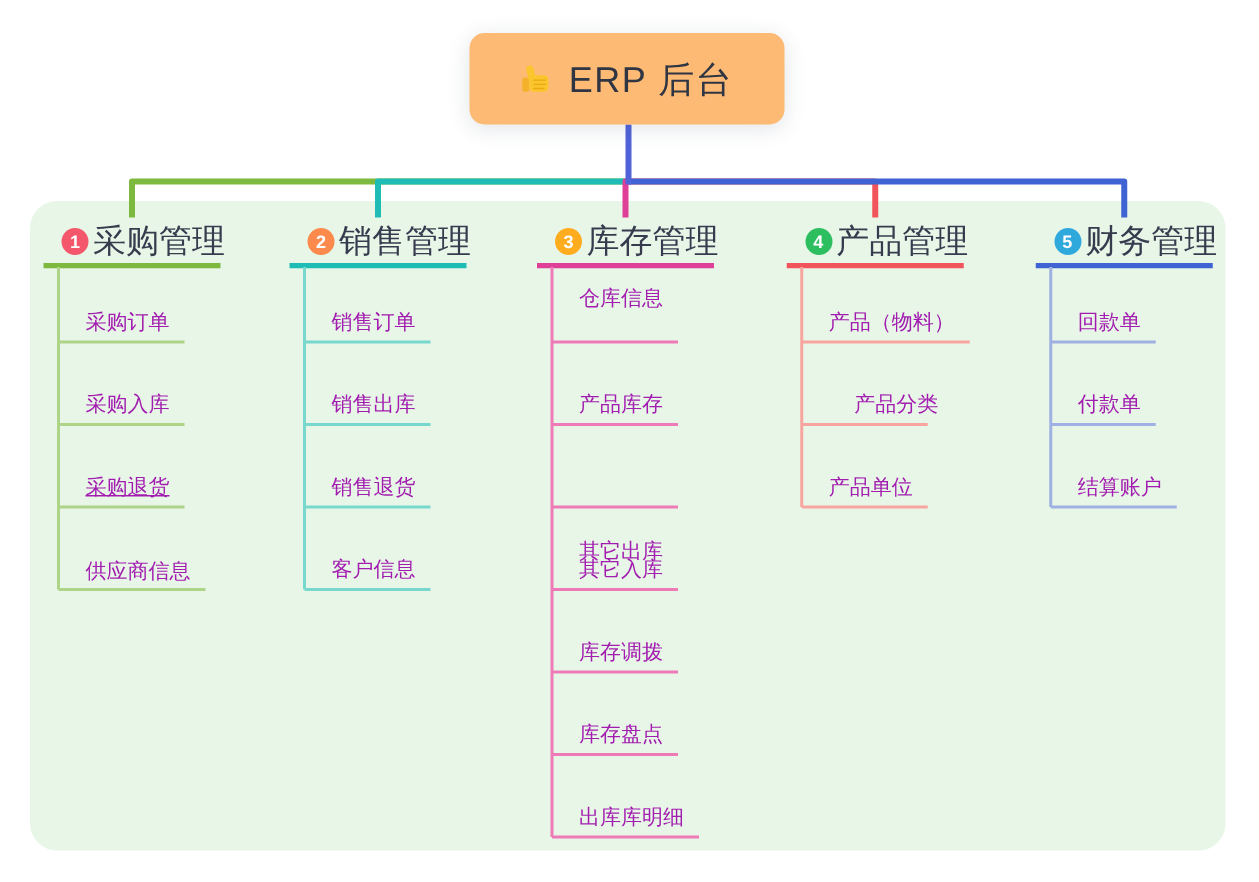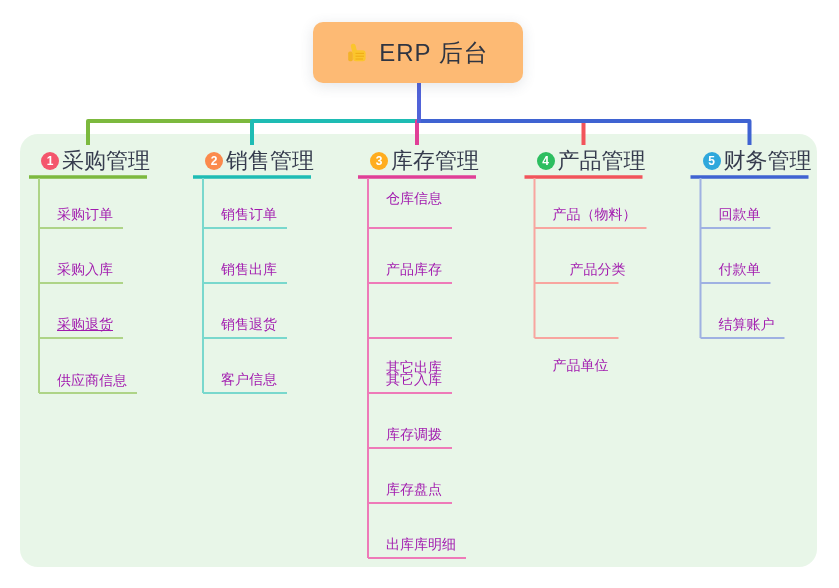--- a/index.html
+++ b/index.html
@@ -117,19 +117,19 @@
     <div class="child-label" style="left: 386px; top: 259px;">产品库存</div>
     <div class="child-label" style="left: 386px; top: 314px; margin-top: 43px;">其它出库</div>
     <div class="child-label" style="left: 386px; top: 369px;">其它入库</div>
     <div class="child-label" style="left: 386px; top: 424px;">库存调拨</div>
     <div class="child-label" style="left: 386px; top: 479px;">库存盘点</div>
     <div class="child-label" style="left: 386px; top: 534px;">出库库明细</div>
     <div class="badge" style="left: 536.5px; top: 152px; background: rgb(45, 190, 96);">4</div>
     <div class="branch-title" style="left: 557.5px; top: 150px;">产品管理</div>
     <div class="child-label" style="left: 552.5px; top: 204px;">产品（物料）</div>
     <div class="child-label" style="left: 552.5px; top: 259px; margin-left: 17px;">产品分类</div>
-    <div class="child-label" style="left: 552.5px; top: 314px; margin-top: 41px;">产品单位</div>
+    <div class="child-label" style="left: 552.5px; top: 314px;">产品单位</div>
     <div class="badge" style="left: 702.5px; top: 152px; background: rgb(47, 168, 220);">5</div>
     <div class="branch-title" style="left: 723.5px; top: 150px;">财务管理</div>
     <div class="child-label" style="left: 718.5px; top: 204px;">回款单</div>
     <div class="child-label" style="left: 718.5px; top: 259px;">付款单</div>
     <div class="child-label" style="left: 718.5px; top: 314px;">结算账户</div>
   </div>
 
 </body></html>

